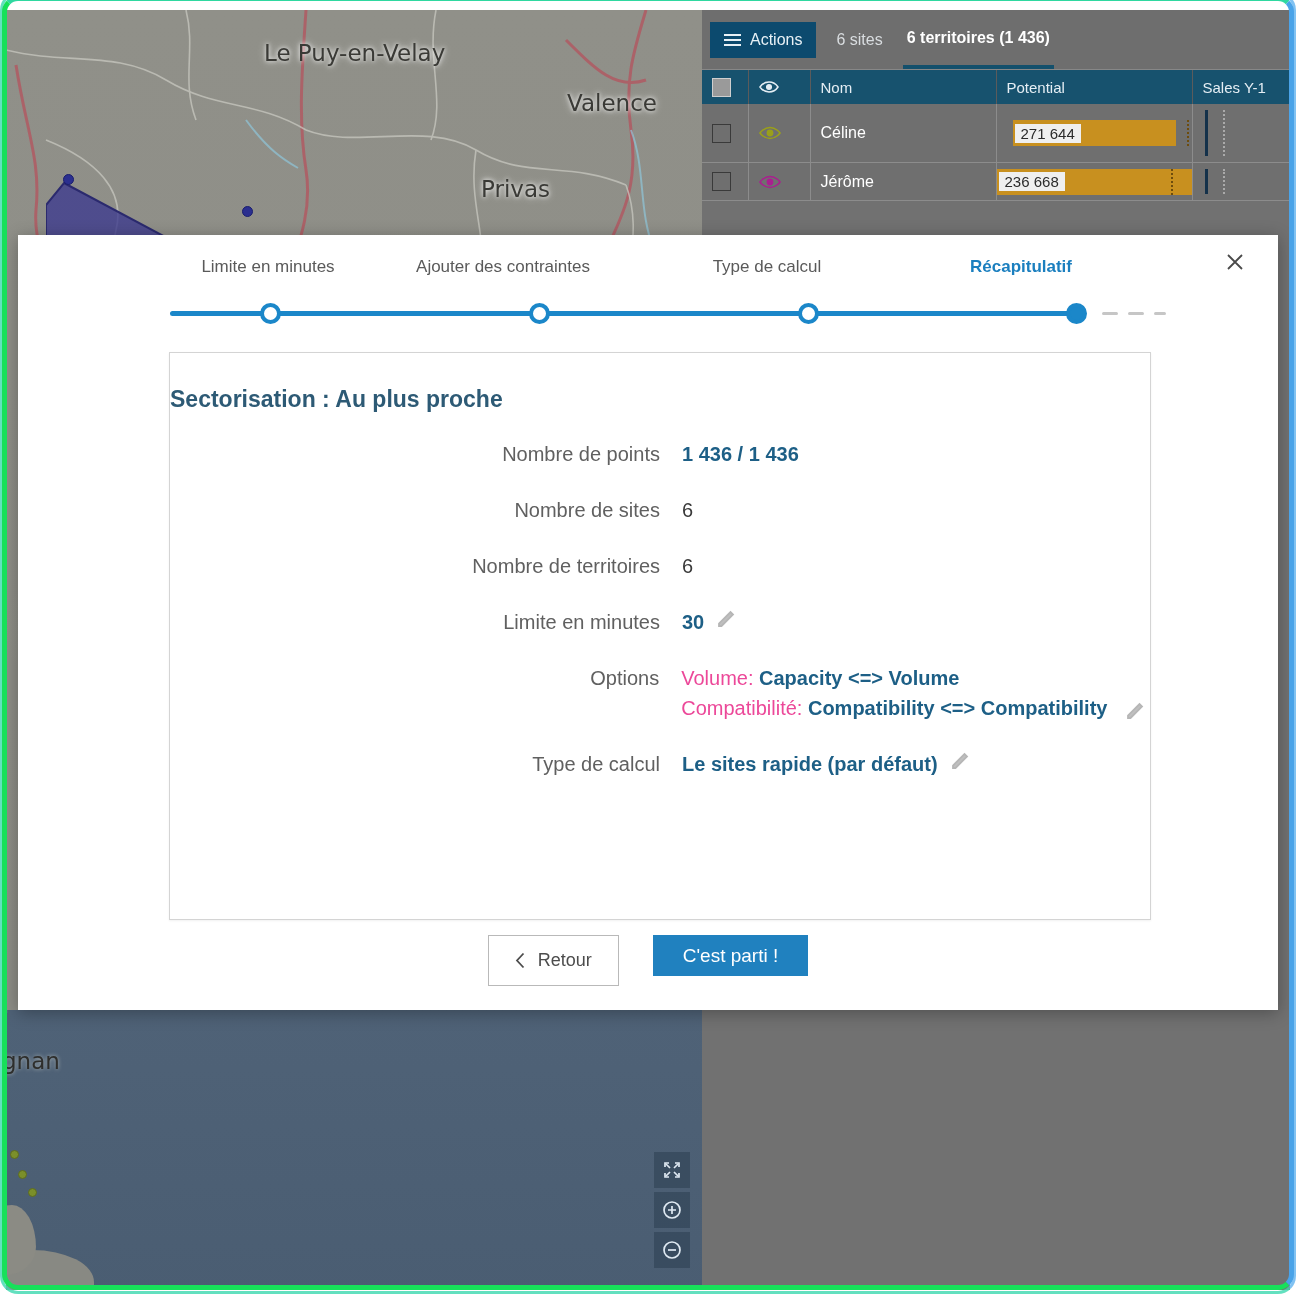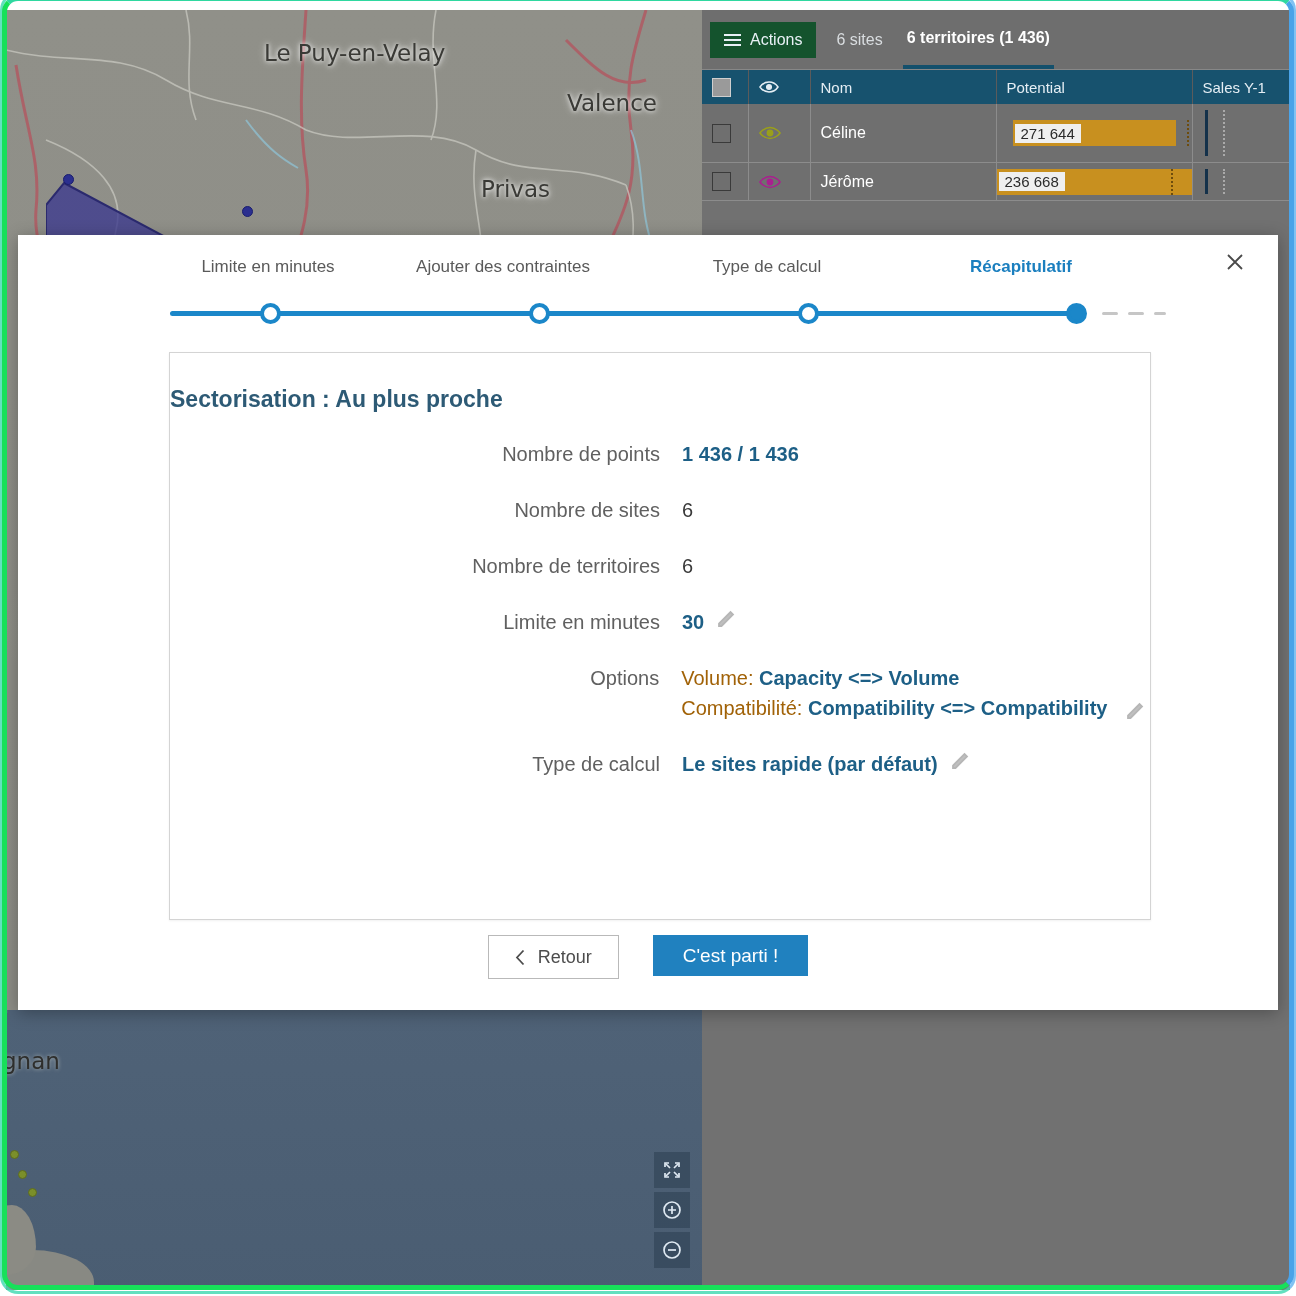--- a/index.html
+++ b/index.html
@@ -142,21 +142,21 @@
   #panel-toolbar {
     position: relative;
     height: 60px;
     display: flex; align-items: center;
     padding-left: 8px;
     gap: 16px;
     background: #6e6e6e;
     border-bottom: 1px solid #878787;
   }
   #actions-button {
-    background: #14532d;
+    background: #0c4a6e;
     color: #e8f1f6;
     height: 36px;
     padding: 8px 14px;
     display: flex; align-items: center; gap: 9px;
     font-size: 16px;
     cursor: pointer;
   }
   .hamburger { display: inline-flex; flex-direction: column; gap: 3px; }
   .hamburger i { display:block; width: 17px; height: 2px; background: #e8f1f6; }
 
@@ -361,21 +361,21 @@
     line-height: 30px;
     display: flex;
     align-items: flex-start;
     flex-wrap: wrap;
     gap: 0px;
   }
   .summary-value.plain { color: #3a3a3a; }
   .summary-value.strongblue { color: #1d5f86; font-weight: bold; }
 
   .opt-line { display: block; width: 100%; color: #1d5f86; }
-  .opt-key { color: #a16207; font-weight: normal; }
+  .opt-key { color: #ec4899; font-weight: normal; }
   .opt-val { color: #1d5f86; font-weight: bold; }
 
   .pencil-icon {
     display: inline-block;
     margin-left: 12px;
     vertical-align: middle;
     cursor: pointer;
     opacity: .62;
   }
   .pencil-icon svg { display:block; }
@@ -385,21 +385,21 @@
     left: 0; right: 0; top: 700px;
     display: flex; justify-content: center; gap: 34px;
   }
   #back-button {
     display: flex; align-items: center; gap: 12px;
     background: #ffffff;
     border: 1px solid #b9b9b9;
     color: #4c4c4c;
     font-size: 18px;
     padding: 0 26px;
-    height: 44px;
+    height: 51px;
     cursor: pointer;
     font-family: "Liberation Sans", sans-serif;
   }
   #go-button {
     background: #2081bf;
     border: 0;
     color: #ffffff;
     font-size: 19px;
     padding: 0 30px;
     height: 41px;

